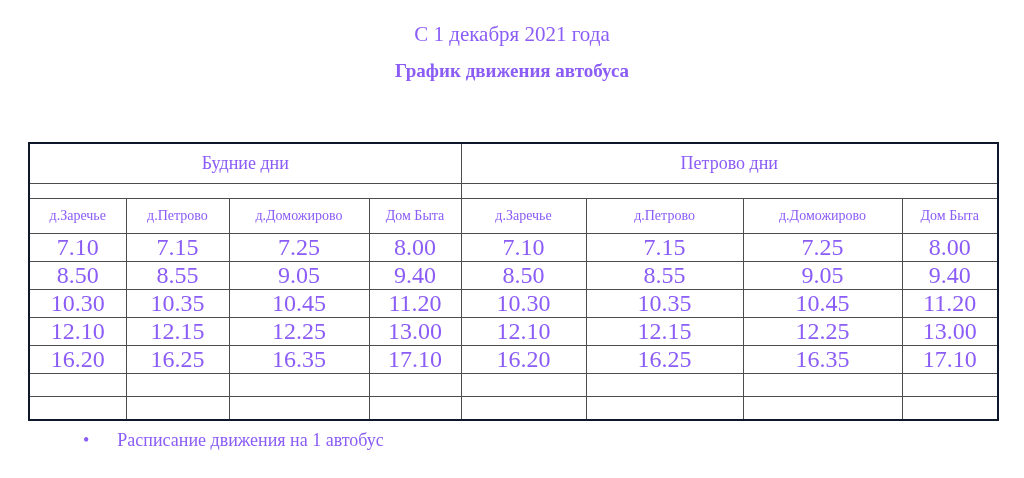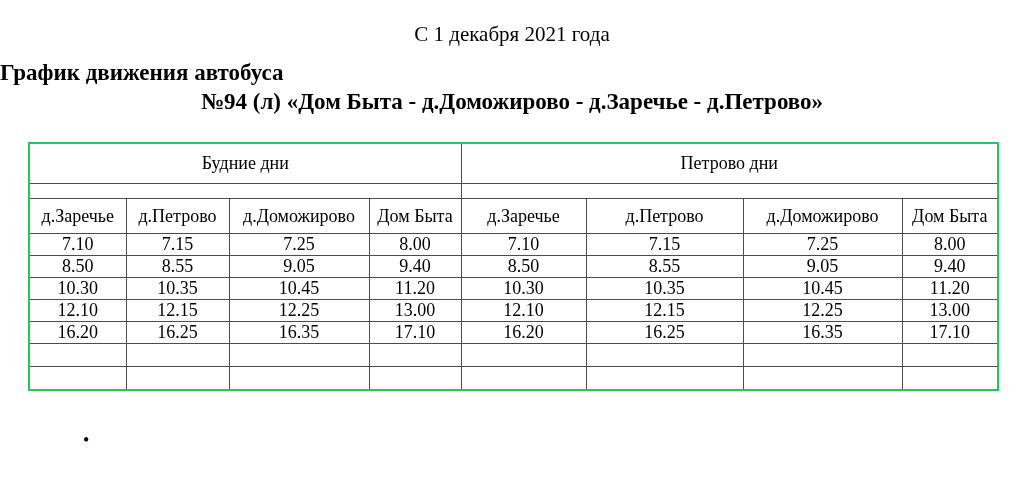--- a/index.html
+++ b/index.html
@@ -2,39 +2,39 @@
 <html><head>
 <meta charset="utf-8">
 <style>
   html, body { margin: 0; padding: 0; }
   .page {
     width: 1024px;
     height: 478px;
     background: #ffffff;
     position: relative;
     font-family: "Liberation Serif", "DejaVu Serif", serif;
-    color: #000000;
+    color: #8b5cf6;
     overflow: hidden;
   }
   .date-line {
     position: absolute;
     top: 22px;
     left: 0;
     width: 100%;
     text-align: center;
     font-size: 21px;
     font-weight: normal;
   }
   .title-main {
     position: absolute;
     top: 60px;
     left: 0;
     width: 100%;
-    text-align: left;
-    font-size: 23px;
+    text-align: center;
+    font-size: 19px;
     font-weight: bold;
   }
   .title-route {
     position: absolute;
     top: 89px;
     left: 0;
     width: 100%;
     text-align: center;
     font-size: 23px;
     font-weight: bold;
@@ -48,25 +48,25 @@
     table-layout: fixed;
   }
   table.schedule td {
     border: 1px solid #4c4c4c;
     text-align: center;
     vertical-align: middle;
     padding: 0;
     overflow: hidden;
     white-space: nowrap;
   }
-  table.schedule { border: 2px solid #22c55e; }
+  table.schedule { border: 2px solid #0f172a; }
   tr.section-row td { height: 39px; font-size: 18px; }
   tr.spacer-row td { height: 14px; }
-  tr.colhead-row td { height: 34px; font-size: 18px; margin-top: 6px; }
-  tr.data-row td { height: 20px; font-size: 18px; }
+  tr.colhead-row td { height: 34px; font-size: 14px; margin-top: 6px; }
+  tr.data-row td { height: 20px; font-size: 24px; }
   tr.empty-row td { height: 22px; }
   .footnote {
     position: absolute;
     left: 83px;
     top: 430px;
     font-size: 18px;
     display: flex;
     align-items: baseline;
   }
   .footnote .bullet {
@@ -74,21 +74,20 @@
     margin-right: 28px;
   }
 </style>
 </head>
 <body>
 
 <div class="page">
 
   <div class="date-line">С 1 декабря 2021 года</div>
   <div class="title-main">График движения автобуса</div>
-  <div class="title-route">№94 (л) «Дом Быта  - д.Доможирово - д.Заречье  - д.Петрово»</div>
 
   <table class="schedule">
     <colgroup>
       <col style="width:97px">
         <col style="width:103px">
         <col style="width:140px">
         <col style="width:92px">
       <col style="width:125px">
         <col style="width:157px">
         <col style="width:159px">
@@ -181,15 +180,16 @@
         <td></td>
         <td></td>
         <td></td>
         <td></td>
       </tr>
     </tbody>
   </table>
 
   <div class="footnote">
     <span class="bullet">•</span>
+    <span>Расписание движения на 1 автобус</span>
   </div>
 
 </div>
 
 </body></html>

